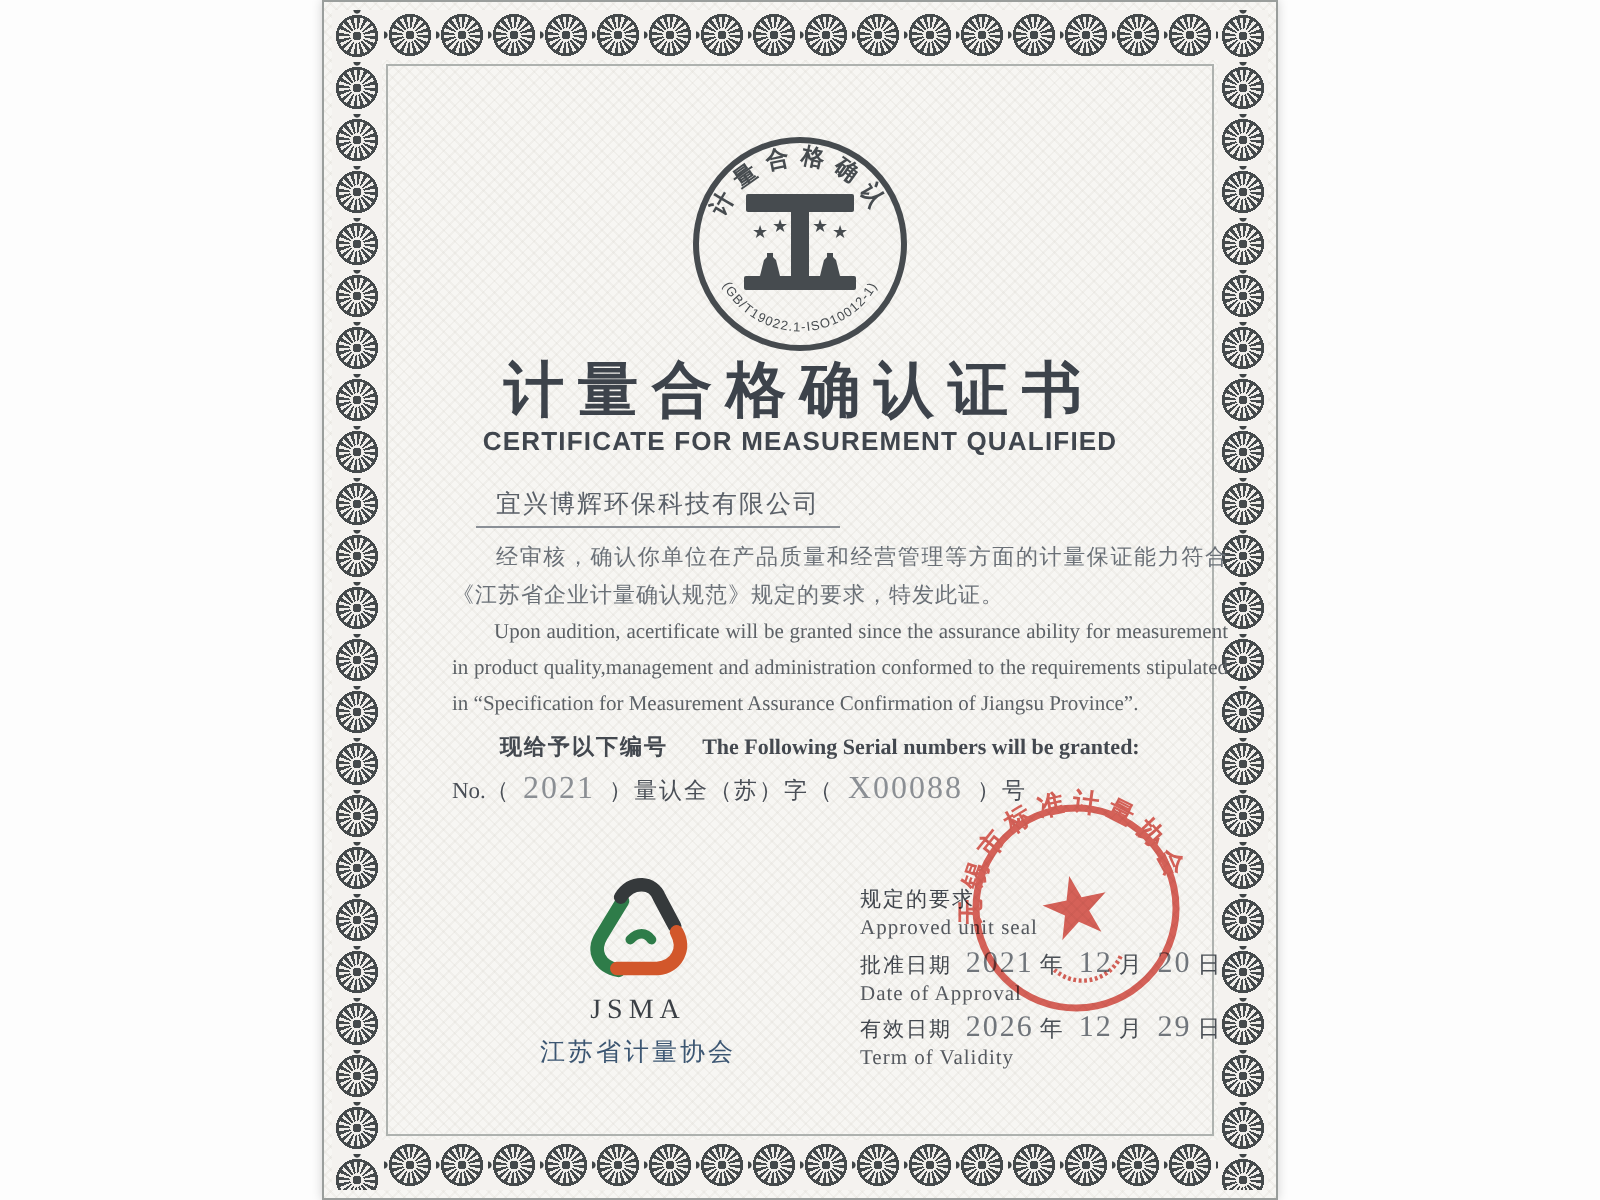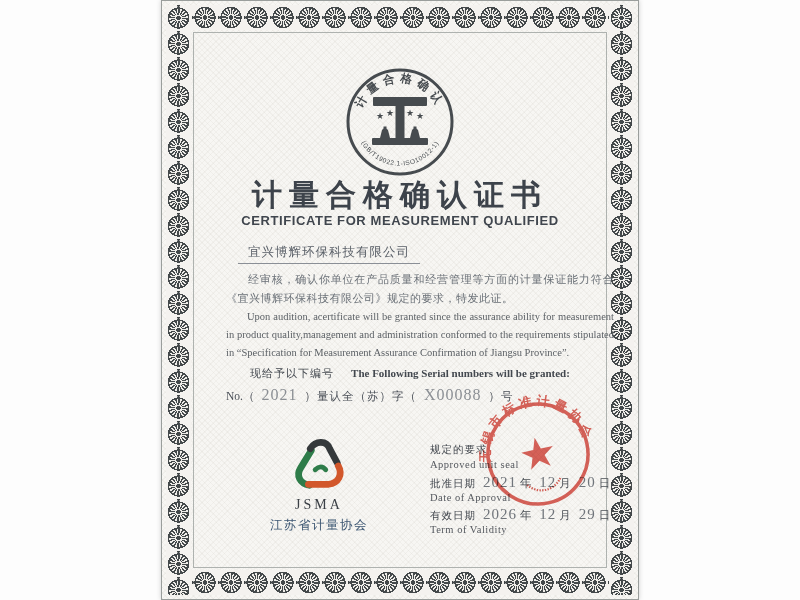--- a/index.html
+++ b/index.html
@@ -52,21 +52,21 @@
   .company { position:absolute; top:243px; left:76px; font-size:12.5px; color:#5a6068;
     letter-spacing:1px; border-bottom:1px solid #8a8f96; padding:0 10px 2px 10px; }
 
   .body-cn { position:absolute; top:269px; left:64px; width:388px; font-size:11px;
     color:#6a7077; line-height:1.75; text-indent:2em; letter-spacing:.5px; text-align:justify; }
   .body-en { position:absolute; top:307px; left:64px; width:388px;
     font-family:"Liberation Serif",serif; font-size:10.5px; color:#5c6166;
     line-height:1.7; text-indent:2em; text-align:justify; }
 
   .serial-intro { position:absolute; top:365px; left:88px; font-size:11px; color:#43484f; }
-  .serial-intro .cn { font-weight:normal; letter-spacing:1px; margin-right:14px;text-align:center; }
+  .serial-intro .cn { font-weight:bold; letter-spacing:1px; margin-right:14px;text-align:center; }
   .serial-intro .en { font-family:Liberation Serif, serif; font-weight:bold;margin-top:28px; }
   .serial-line { position:absolute; top:385px; left:64px; font-size:11.5px; color:#4a4f57; }
   .serial-line .lbl { letter-spacing:1px; }
   .serial-line .no { font-family:"Liberation Serif",serif; }
   .serial-val { font-family:"Liberation Serif",serif; font-size:16px; color:#8b8f94;
     margin:0 7px; letter-spacing:1px; }
 
   .issuer { position:absolute; left:96px; top:436px; width:122px; text-align:center; }
   .issuer .acronym { display:block; margin-top:2px; font-family:"Liberation Serif",serif;
     font-size:14px; letter-spacing:3px; color:#3b4046; }
@@ -116,21 +116,21 @@
         <text x="20" y="-3" font-size="9" text-anchor="middle">★</text>
         <path d="M -20,16 L -10,16 L -12,8 L -13.5,6.5 L -13.5,4.5 L -16.5,4.5 L -16.5,6.5 L -18,8 Z"></path>
         <path d="M 20,16 L 10,16 L 12,8 L 13.5,6.5 L 13.5,4.5 L 16.5,4.5 L 16.5,6.5 L 18,8 Z"></path>
       </g>
     </svg>
 
     <div class="title-cn">计量合格确认证书</div>
     <div class="title-en">CERTIFICATE FOR MEASUREMENT QUALIFIED</div>
 
     <div class="company">宜兴博辉环保科技有限公司</div>
-    <div class="body-cn">经审核，确认你单位在产品质量和经营管理等方面的计量保证能力符合《宜兴博辉环保科技有限公司》规定的要求，特发此证。</div>
+    <div class="body-cn">经审核，确认你单位在产品质量和经营管理等方面的计量保证能力符合《江苏省企业计量确认规范》规定的要求，特发此证。</div>
     <div class="body-en">Upon audition, acertificate will be granted since the assurance ability for measurement in product quality,management and administration conformed to the requirements stipulated in “Specification for Measurement Assurance Confirmation of Jiangsu Province”.</div>
 
     <div class="serial-intro">
       <span class="cn">现给予以下编号</span>
       <span class="en">The Following Serial numbers will be granted:</span>
     </div>
     <div class="serial-line">
       <span class="no">No.（</span><span class="serial-val">2021</span><span class="lbl">）量认全（苏）字（</span><span class="serial-val">X00088</span><span class="lbl">）号</span>
     </div>
 

